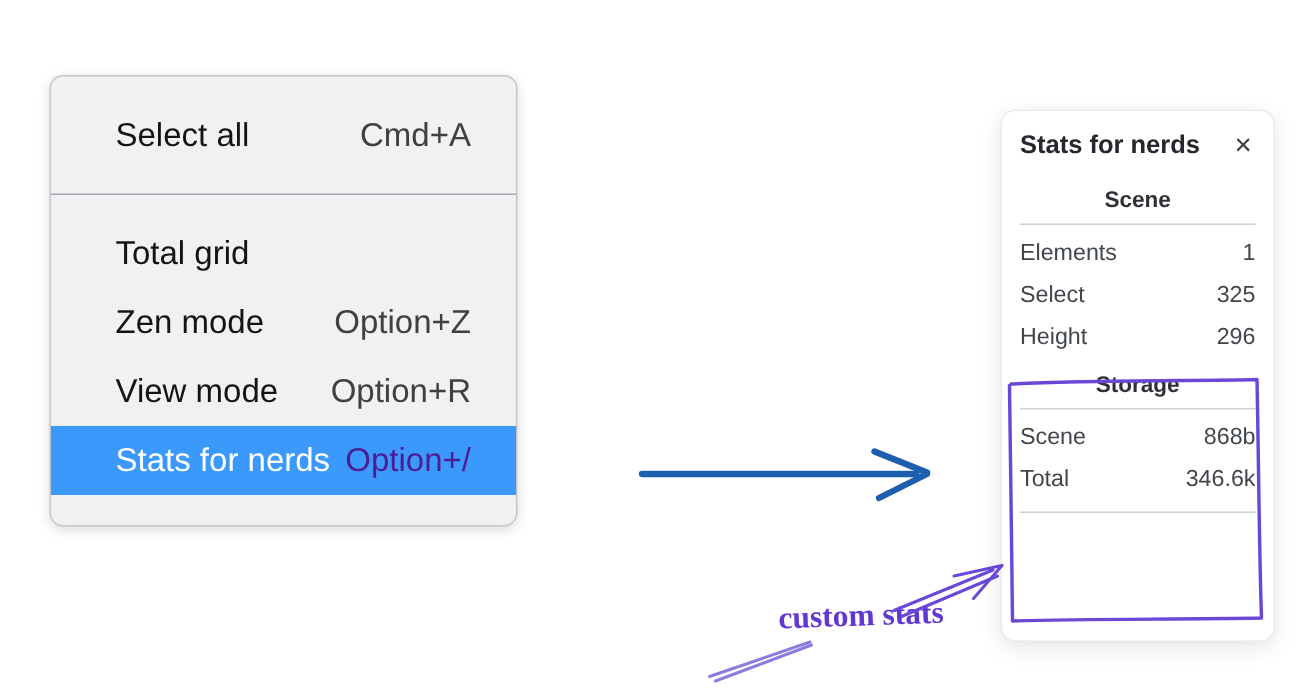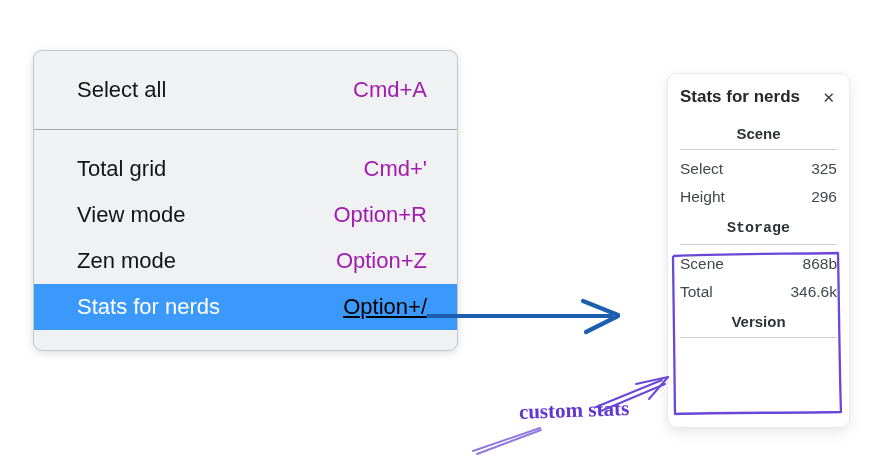--- a/index.html
+++ b/index.html
@@ -1,42 +1,42 @@
 <!DOCTYPE html>
 <html><head>
 <meta charset="utf-8">
 <style>
   html,body{margin:0;padding:0;background:#ffffff;}
   #canvas{position:relative;width:873px;height:461px;background:#ffffff;overflow:hidden;
           font-family:"Liberation Sans",sans-serif;}
 
   
-  .menu{position:absolute;left:33px;top:50px;width:425px;height:301px;box-sizing:border-box;
+  .menu{position:absolute;left:33px;top:50px;width:312px;height:301px;box-sizing:border-box;
         background:#f0f1f3;border:1.5px solid #c3c7cc;border-radius:9px;
         box-shadow:0 2px 8px rgba(0,0,0,.14);}
   .menu-section-top{padding:16px 0;}
   .menu-divider{border-top:1.5px solid #a3a8ae;margin:0;}
   .menu-section-main{padding:16px 0 18px;}
   .menu-item{height:46px;display:flex;justify-content:space-between;align-items:center;
              padding:0 30px 0 43px;font-size:22px;color:#141414;cursor:default;}
-  .mi-short{color:#a21caf;}
+  .mi-short{color:#404040;}
   .menu-item.selected{background:#3b99fc;color:#ffffff;}
-  .menu-item.selected .mi-short{color:#000000;text-decoration:underline;}
+  .menu-item.selected .mi-short{color:#4c1d95;}
 
   
   .panel{position:absolute;left:667px;top:73px;width:183px;height:355px;box-sizing:border-box;
          background:#ffffff;border:1px solid #e9e9ee;border-radius:10px;
          box-shadow:0 4px 14px rgba(0,0,0,.10);padding:13px 12px 10px;
          font-size:15.5px;color:#42474d;}
   .panel-head{display:flex;justify-content:space-between;align-items:center;}
   .panel-title{font-weight:bold;font-size:17px;color:#26262c;}
   .close-btn{font-size:15px;color:#3f3f46;cursor:pointer;line-height:1;padding:2px;}
   .sec-head{text-align:center;font-weight:bold;font-size:15px;color:#2e3237;}
   .sec-head.scene{margin-top:18px;}
-  .sec-head.storage{margin-top:9px;font-family:Liberation Mono, monospace;}
+  .sec-head.storage{margin-top:9px;}
   .sec-head.version{margin-top:7px;}
   .sep{border:none;border-top:1px solid #ccd2d8;margin:7px 0 5px;}
   .prow{display:flex;justify-content:space-between;line-height:28px;}
   .note{margin-top:6px;line-height:20px;white-space:nowrap;}
 
   
   #overlay{position:absolute;left:0;top:0;width:873px;height:461px;pointer-events:none;}
   .custom-stats{position:absolute;left:496px;top:398px;width:156px;text-align:center;
                 font-family:cursive;font-size:21px;font-weight:bold;color:#6236d2;
                 transform:rotate(-2deg);}
@@ -50,66 +50,68 @@
     <div class="menu-section-top">
       <div class="menu-item">
         <span class="mi-label">Select all</span>
         <span class="mi-short">Cmd+A</span>
       </div>
     </div>
     <div class="menu-divider"></div>
     <div class="menu-section-main">
       <div class="menu-item">
         <span class="mi-label">Total grid</span>
-        <span class="mi-short">Cmd+'</span>
+      </div>
+      <div class="menu-item">
+        <span class="mi-label">Zen mode</span>
+        <span class="mi-short">Option+Z</span>
       </div>
       <div class="menu-item">
         <span class="mi-label">View mode</span>
         <span class="mi-short">Option+R</span>
-      </div>
-      <div class="menu-item">
-        <span class="mi-label">Zen mode</span>
-        <span class="mi-short">Option+Z</span>
       </div>
       <div class="menu-item selected">
         <span class="mi-label">Stats for nerds</span>
         <span class="mi-short">Option+/</span>
       </div>
     </div>
   </div>
 
   <div class="panel">
     <div class="panel-head">
       <span class="panel-title">Stats for nerds</span>
       <span class="close-btn">✕</span>
     </div>
 
     <div class="sec-head scene">Scene</div>
     <hr class="sep">
+    <div class="prow">
+      <span>Elements</span>
+      <span>1</span>
+    </div>
     <div class="prow">
       <span>Select</span>
       <span>325</span>
     </div>
     <div class="prow">
       <span>Height</span>
       <span>296</span>
     </div>
 
     <div class="sec-head storage">Storage</div>
     <hr class="sep">
     <div class="prow">
       <span>Scene</span>
       <span>868b</span>
     </div>
     <div class="prow">
       <span>Total</span>
       <span>346.6k</span>
     </div>
 
-    <div class="sec-head version">Version</div>
     <hr class="sep">
   </div>
 
   <div class="custom-stats">custom stats</div>
 
   <svg id="overlay" viewBox="0 0 873 461" xmlns="http://www.w3.org/2000/svg">
 
     <g fill="none" stroke-width="4.2" stroke-linecap="round" stroke="#1d5fae">
       <path d="M 428 316 L 611 316"></path>
       <path d="M 583 301 L 618 315"></path>

